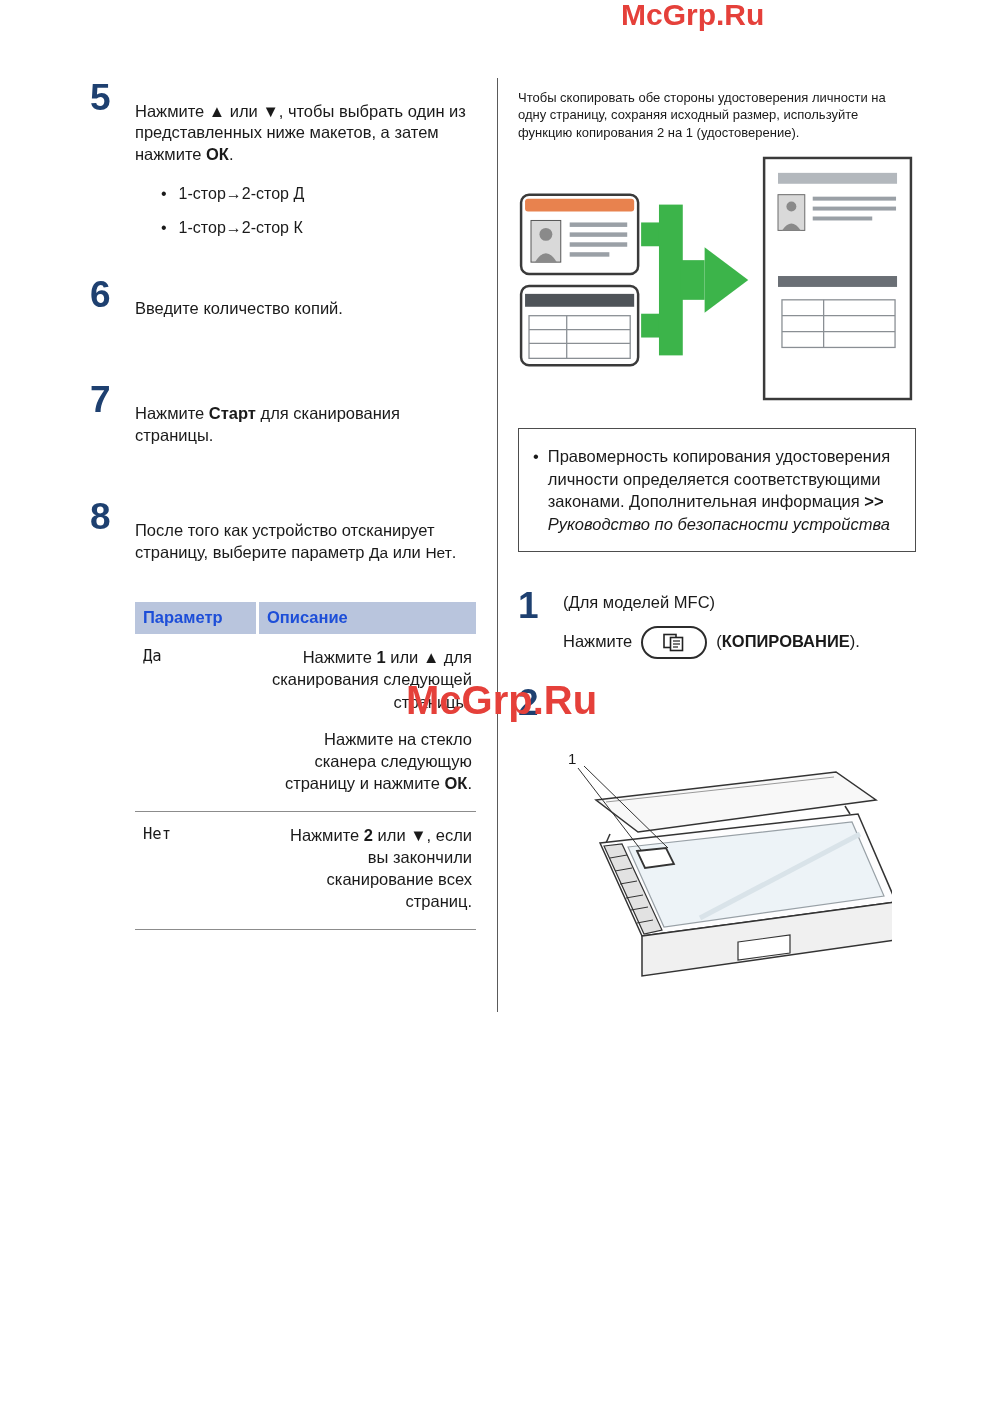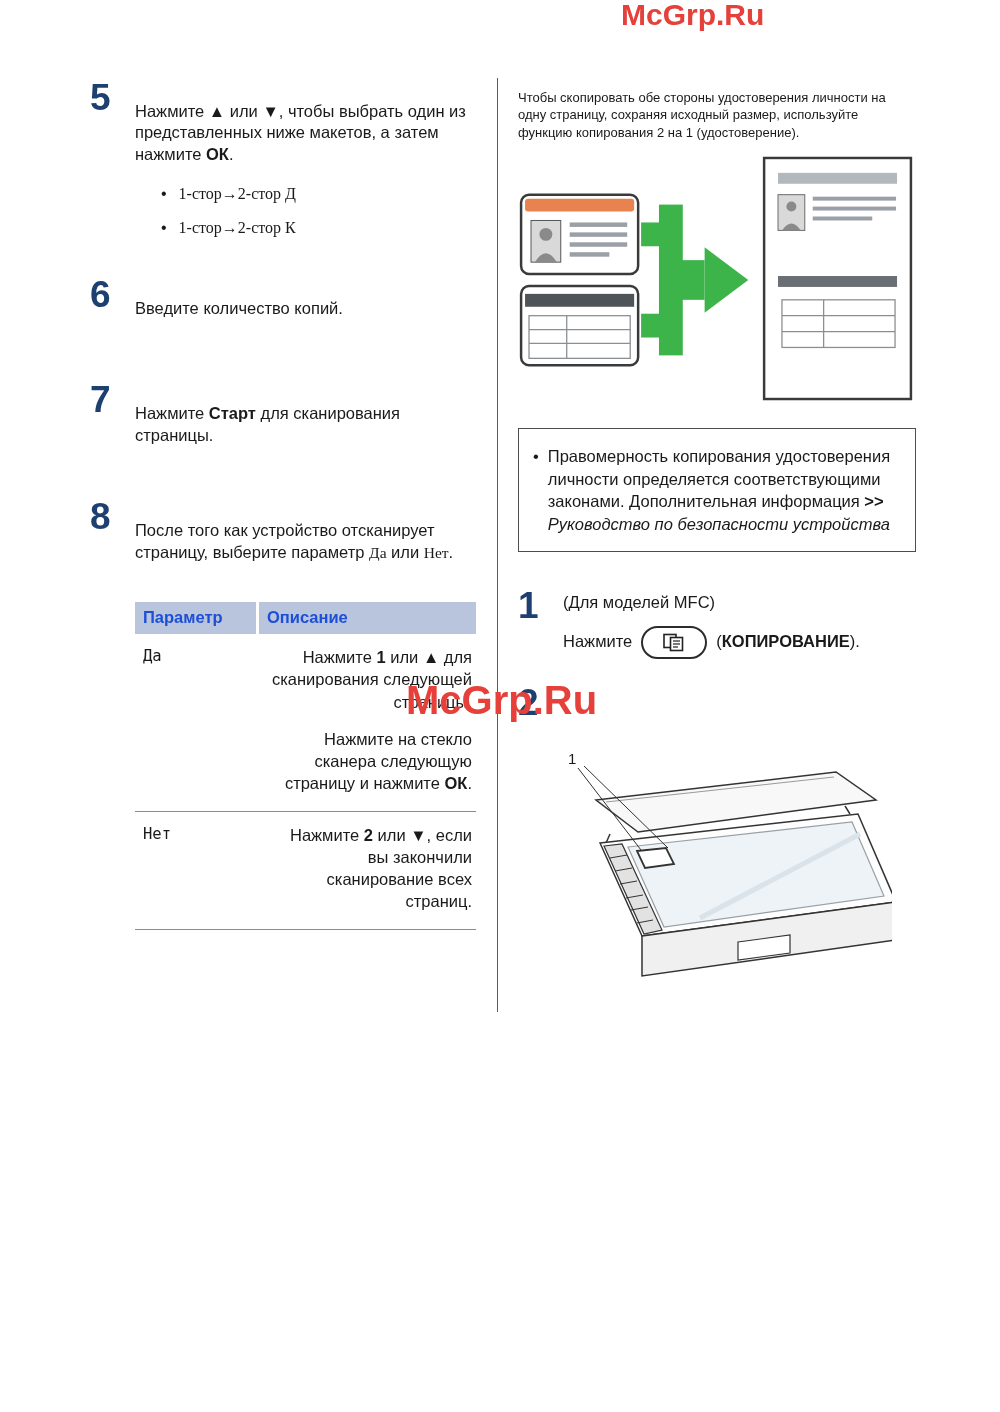--- a/index.html
+++ b/index.html
@@ -1,18 +1,18 @@
 <!DOCTYPE html>
 <html><head>
 <meta charset="utf-8">
 <style>
   html,body{margin:0;padding:0;}
   body{font-family:"Liberation Sans",sans-serif;background:#ffffff;}
   .sheet{position:relative;width:1000px;height:1012px;background:#fff;overflow:hidden;color:#1a1a1a;}
-  .mono{font-family:Liberation Serif, serif;}
+  .mono{font-family:Liberation Sans, sans-serif;}
   .v-divider{position:absolute;left:497px;top:78px;width:1px;height:1207px;background:#5a5a5a;}
   .col{position:absolute;top:80px;}
   .col-left{left:90px;width:388px;}
   .col-right{left:518px;width:398px;}
 
   .step{display:flex;}
   .step-num{flex:0 0 45px;font-size:37px;font-weight:bold;color:#1e4070;line-height:0.95;}
   .step-body{flex:1;font-size:16.5px;line-height:1.33;padding-top:4px;}
   .step-5{margin-bottom:26px;}
   .step-6{margin-bottom:46px;}

